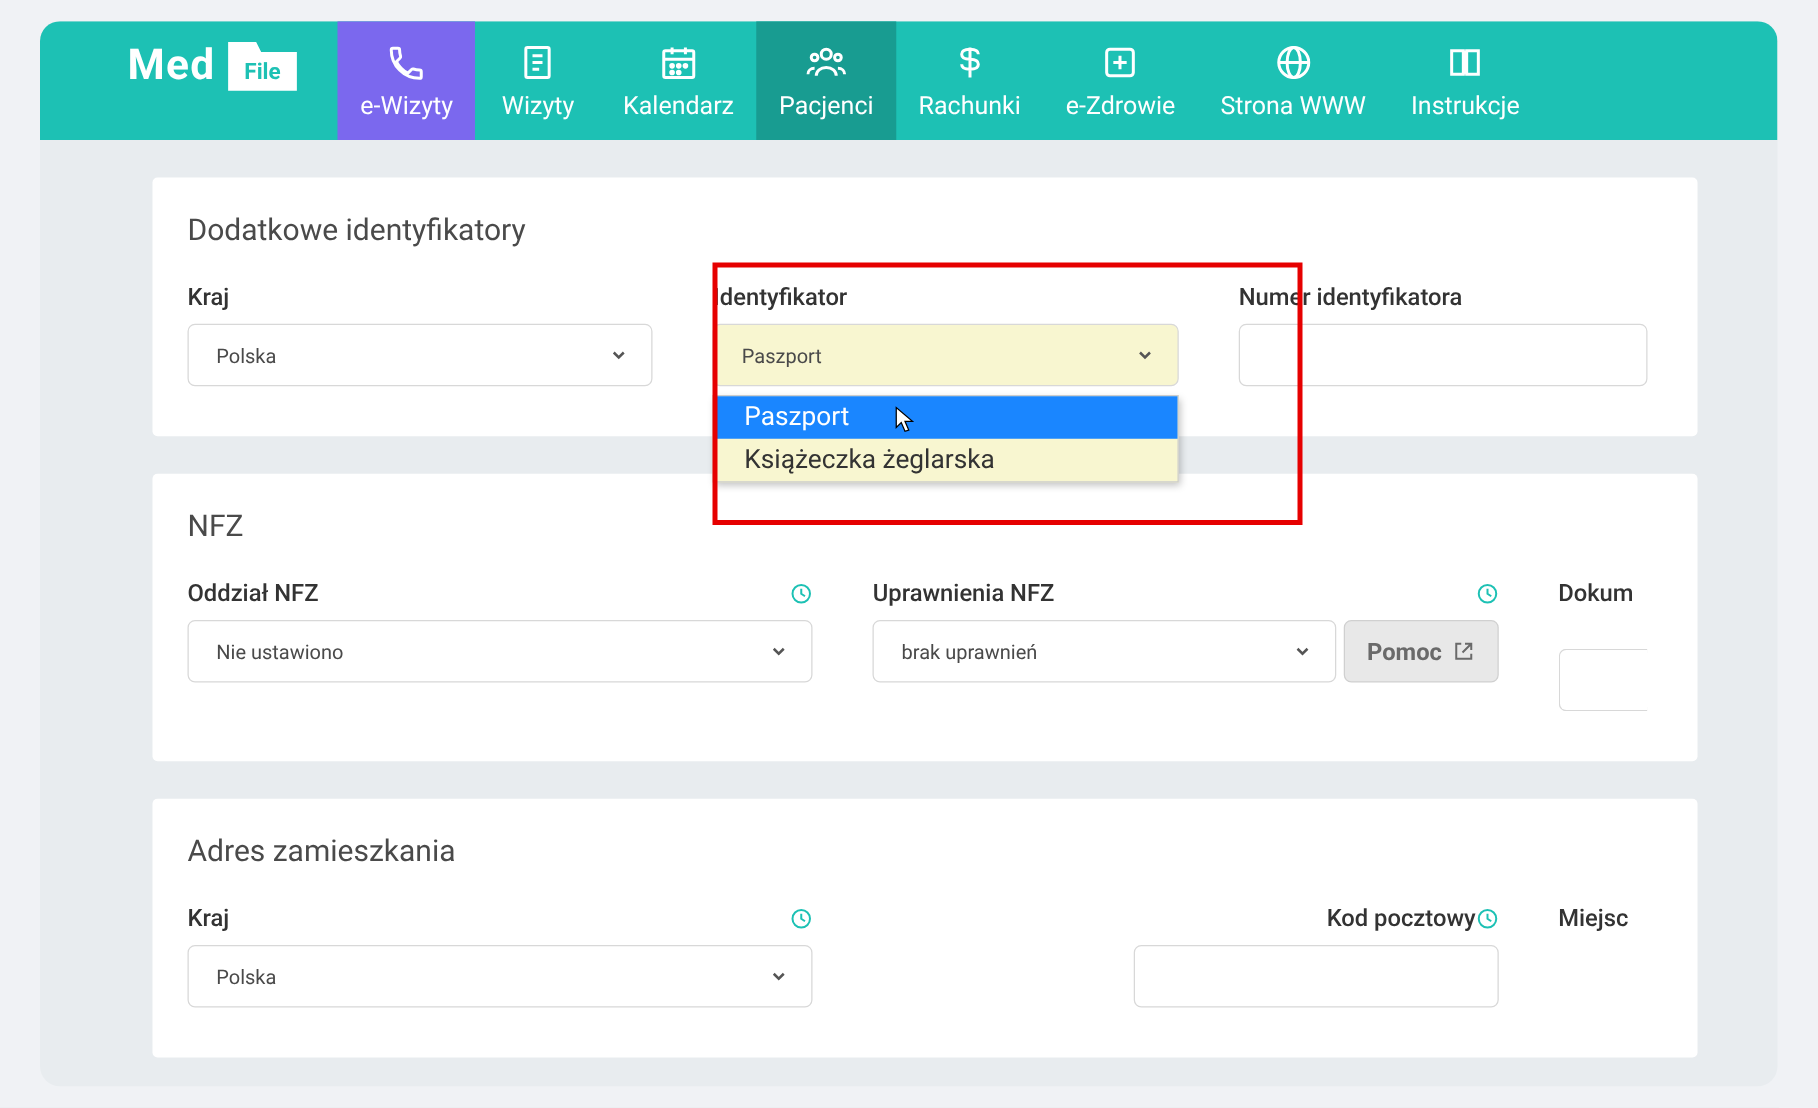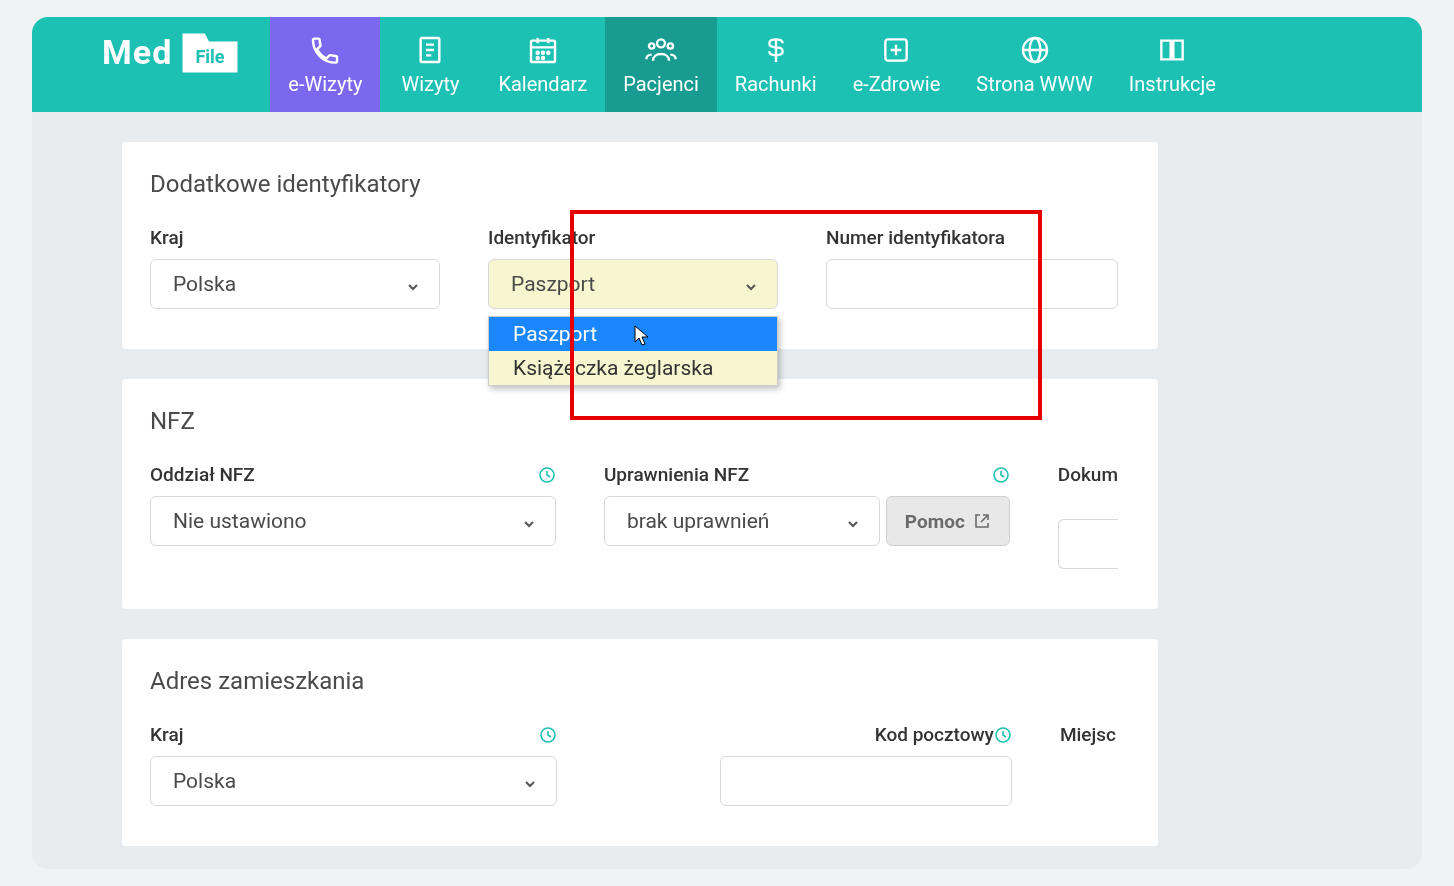--- a/index.html
+++ b/index.html
@@ -86,21 +86,21 @@
       font-weight: 400;
     }
     .content {
       padding: 30px 0 0 90px;
     }
     .card {
       background: white;
       border-radius: 4px;
       padding: 28px 40px 40px 28px;
       margin-bottom: 30px;
-      width: 1036px;
+      width: 1236px;
     }
     .card-title {
       font-size: 24px;
       color: #4a4a4a;
       margin-bottom: 28px;
       font-weight: 400;
     }
     .row {
       display: flex;
       gap: 48px;
@@ -122,21 +122,21 @@
       font-weight: 500;
     }
     .select-box {
       border: 1px solid #d8d8d8;
       border-radius: 6px;
       height: 50px;
       display: flex;
       align-items: center;
       justify-content: space-between;
       padding: 0 18px 0 22px;
-      font-size: 21px;
+      font-size: 16px;
       color: #4a4a4a;
       background: white;
       cursor: pointer;
     }
     .select-box.highlighted {
       background: #f8f6d0;
     }
     .text-input {
       border: 1px solid #d8d8d8;
       border-radius: 6px;

